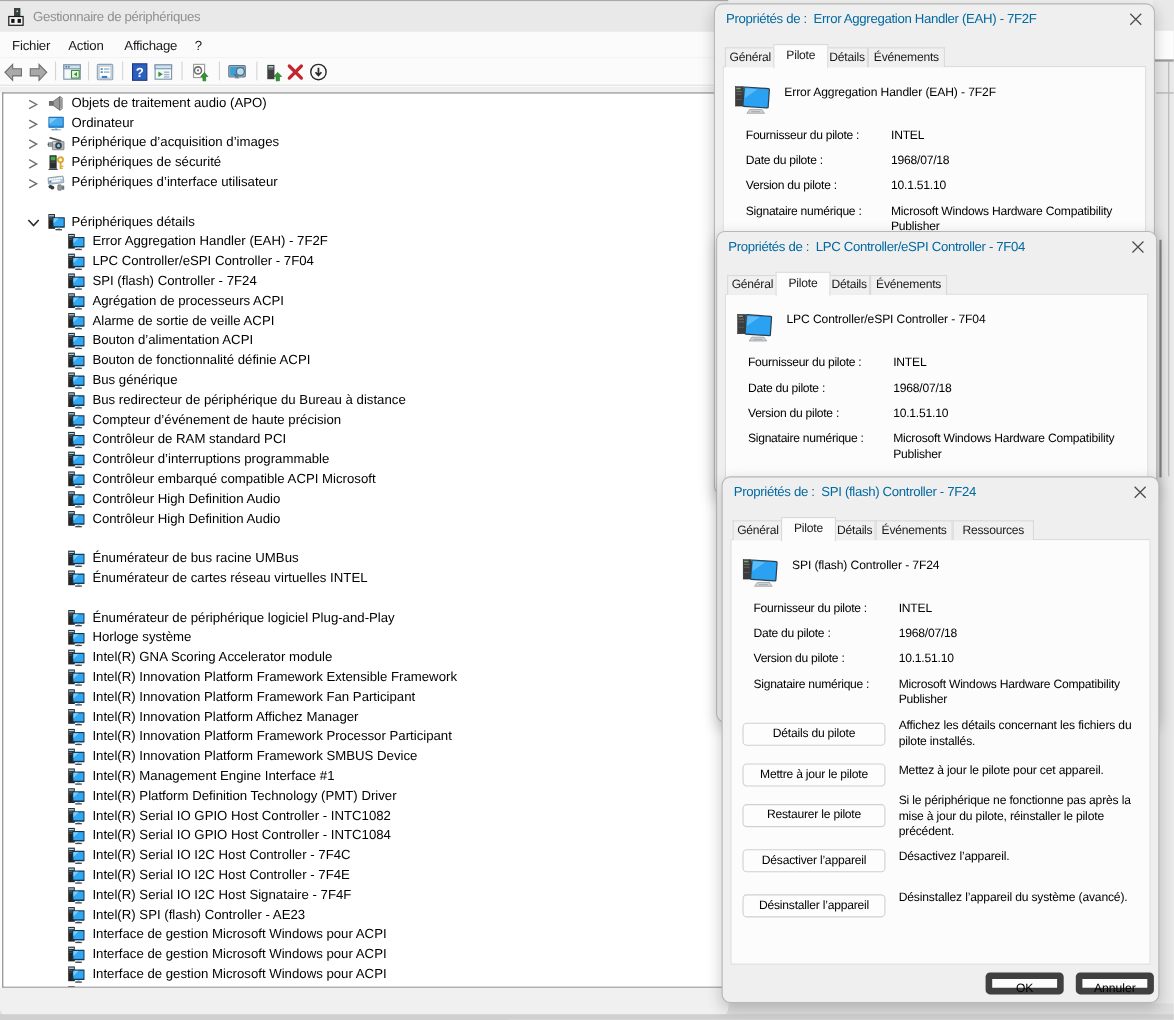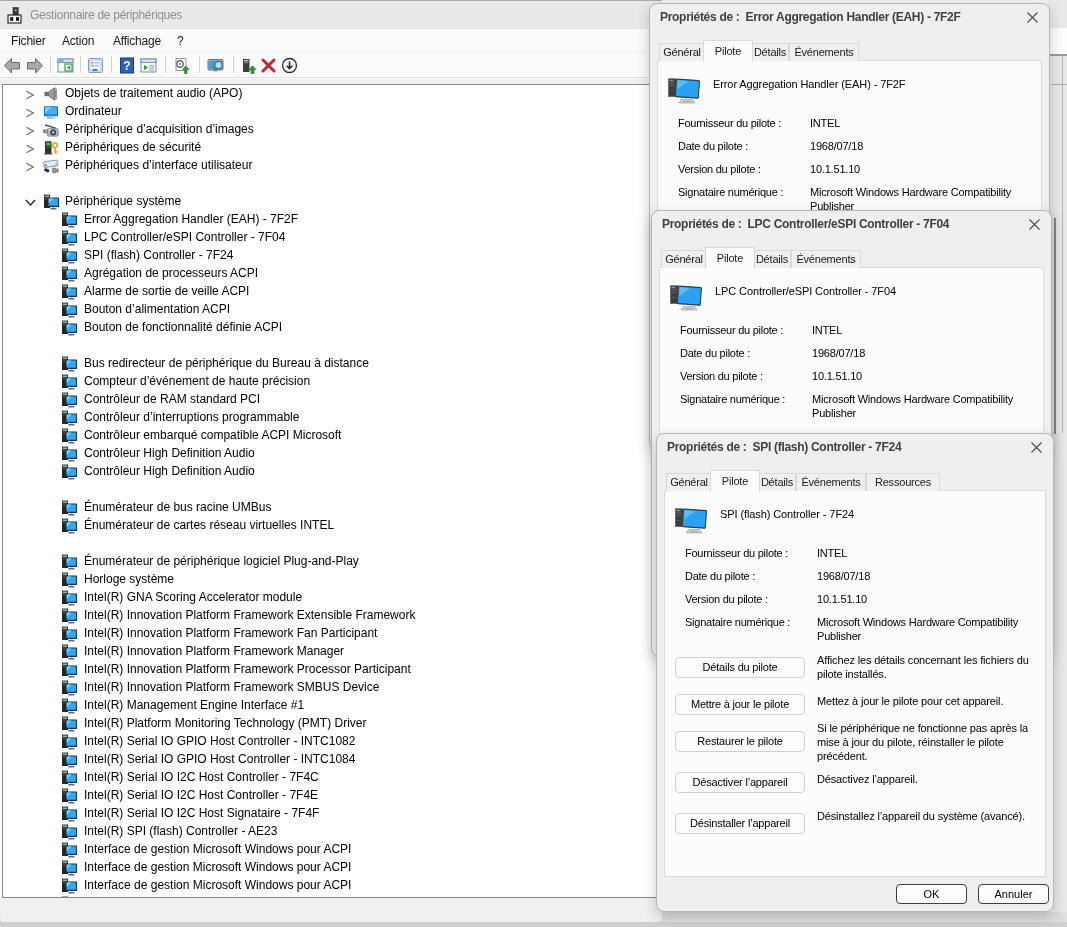--- a/index.html
+++ b/index.html
@@ -39,36 +39,36 @@
 #behind { position:absolute; left:1048px; top:0; width:19px; height:912px; background:#e9e9e9; z-index:3; }
 #behind .w1 { position:absolute; left:2px; top:28px; right:0; height:26px; background:#fdfdfd; }
 #behind .l1 { position:absolute; left:2px; top:54px; right:0; height:2px; background:#9a9a9a; }
 #behind .l2 { position:absolute; left:3px; top:84px; right:0; height:1px; background:#ababab; }
 #behind .v1 { position:absolute; left:6px; top:218px; width:2px; height:216px; background:#8a8a8a; }
 #behind .v2 { position:absolute; left:14px; top:56px; width:1px; height:377px; background:#b5b5b5; }
 
 
 .dlg { position:absolute; background:#efefef; border:1px solid #b7b7b7; border-radius:8px;
   box-shadow:0 5px 14px rgba(0,0,0,0.20); }
-.dtitle { position:absolute; left:10px; top:6px; font-size:12px; letter-spacing:-0.3px; color:#404040; white-space:nowrap;font-weight:bold; }
+.dtitle { position:absolute; left:10px; top:6px; font-size:12px; letter-spacing:-0.3px; color:#0369a1; white-space:nowrap; }
 .dx { position:absolute; right:10px; top:7px; }
 .tab { position:absolute; font-size:11px; letter-spacing:-0.2px; color:#1a1a1a; background:#f0f0f0;
   border:1px solid #d9d9d9; border-bottom:none; line-height:17px; text-align:center; z-index:4; }
 .tab.on { background:#fcfcfc; z-index:5; }
 .pane { position:absolute; left:7px; right:7px; top:56px; background:#fcfcfc; border:1px solid #dcdcdc; }
 .dic { position:absolute; left:18px; top:74px; }
 .dname { position:absolute; left:63px; top:74px; font-size:11px; letter-spacing:-0.1px; color:#000; }
 .flab { position:absolute; left:28px; font-size:11px; letter-spacing:-0.25px; color:#000; }
 .fval { position:absolute; left:160px; font-size:11px; letter-spacing:-0.2px; color:#000; line-height:13.5px; }
 .dbtn { position:absolute; left:18px; width:130px; height:21px; background:#fdfdfd;
   border:1px solid #d0d0d0; border-radius:4px; font-size:11px; letter-spacing:-0.2px; color:#000;
   text-align:center; line-height:19px; }
 .ddesc { position:absolute; left:160px; font-size:11px; letter-spacing:-0.15px; color:#000; line-height:14px; }
 .okbtn { position:absolute; top:450px; width:71px; height:20px; background:#fdfdfd;
-  border:1px solid #404040; border-radius:4px; font-size:11px; color:#000;
+  border:6px solid #404040; border-radius:4px; font-size:11px; color:#000;
   text-align:center; line-height:18px; }
 </style></head>
 <body>
 <div id="stage">
 <div id="botstrip"></div>
 <div id="dm">
   <div class="titlebar">
         <span class="ticon">
           <svg width="15" height="17" viewBox="0 0 15 17">
             <rect x="6" y="0.5" width="5.2" height="8" fill="#36413b" stroke="#222" stroke-width="0.5"></rect>
@@ -292,21 +292,21 @@
               <rect x="1.6" y="1.6" width="4.6" height="1.2" fill="#9fd9f6"></rect>
               <rect x="1.6" y="3.6" width="4.6" height="1" fill="#606060"></rect>
               <rect x="1.6" y="5.4" width="4.6" height="0.8" fill="#4a4a4a"></rect>
               <rect x="4.6" y="3.4" width="11.4" height="9.6" rx="0.6" fill="#16364e"></rect>
               <rect x="5.7" y="4.5" width="9.2" height="7.2" fill="#31a8f4"></rect>
               <path d="M5.7 4.5 L10.5 4.5 L5.7 9.2 Z" fill="#7ecdf9"></path>
               <rect x="9.2" y="13" width="2.4" height="1.2" fill="#a5c6de"></rect>
               <rect x="7.4" y="14.2" width="6" height="1.2" fill="#3c4650"></rect>
             </svg>
           </span>
-          <span class="tl" style="left:62px">Périphérique système</span>
+          <span class="tl" style="left:62px">Périphériques détails</span>
         </div>
 <div class="trow" style="top:125px">
           <span class="ti" style="left:58px">
             <svg width="16" height="16" viewBox="0 0 16 16">
               <rect x="1" y="0.6" width="6" height="13.4" fill="#242424"></rect>
               <rect x="1.6" y="1.6" width="4.6" height="1.2" fill="#9fd9f6"></rect>
               <rect x="1.6" y="3.6" width="4.6" height="1" fill="#606060"></rect>
               <rect x="1.6" y="5.4" width="4.6" height="0.8" fill="#4a4a4a"></rect>
               <rect x="4.6" y="3.4" width="11.4" height="9.6" rx="0.6" fill="#16364e"></rect>
               <rect x="5.7" y="4.5" width="9.2" height="7.2" fill="#31a8f4"></rect>
@@ -406,20 +406,36 @@
               <rect x="1.6" y="5.4" width="4.6" height="0.8" fill="#4a4a4a"></rect>
               <rect x="4.6" y="3.4" width="11.4" height="9.6" rx="0.6" fill="#16364e"></rect>
               <rect x="5.7" y="4.5" width="9.2" height="7.2" fill="#31a8f4"></rect>
               <path d="M5.7 4.5 L10.5 4.5 L5.7 9.2 Z" fill="#7ecdf9"></path>
               <rect x="9.2" y="13" width="2.4" height="1.2" fill="#a5c6de"></rect>
               <rect x="7.4" y="14.2" width="6" height="1.2" fill="#3c4650"></rect>
             </svg>
           </span>
           <span class="tl" style="left:81px">Bouton de fonctionnalité définie ACPI</span>
         </div>
+<div class="trow" style="top:251px">
+          <span class="ti" style="left:58px">
+            <svg width="16" height="16" viewBox="0 0 16 16">
+              <rect x="1" y="0.6" width="6" height="13.4" fill="#242424"></rect>
+              <rect x="1.6" y="1.6" width="4.6" height="1.2" fill="#9fd9f6"></rect>
+              <rect x="1.6" y="3.6" width="4.6" height="1" fill="#606060"></rect>
+              <rect x="1.6" y="5.4" width="4.6" height="0.8" fill="#4a4a4a"></rect>
+              <rect x="4.6" y="3.4" width="11.4" height="9.6" rx="0.6" fill="#16364e"></rect>
+              <rect x="5.7" y="4.5" width="9.2" height="7.2" fill="#31a8f4"></rect>
+              <path d="M5.7 4.5 L10.5 4.5 L5.7 9.2 Z" fill="#7ecdf9"></path>
+              <rect x="9.2" y="13" width="2.4" height="1.2" fill="#a5c6de"></rect>
+              <rect x="7.4" y="14.2" width="6" height="1.2" fill="#3c4650"></rect>
+            </svg>
+          </span>
+          <span class="tl" style="left:81px">Bus générique</span>
+        </div>
 <div class="trow" style="top:269px">
           <span class="ti" style="left:58px">
             <svg width="16" height="16" viewBox="0 0 16 16">
               <rect x="1" y="0.6" width="6" height="13.4" fill="#242424"></rect>
               <rect x="1.6" y="1.6" width="4.6" height="1.2" fill="#9fd9f6"></rect>
               <rect x="1.6" y="3.6" width="4.6" height="1" fill="#606060"></rect>
               <rect x="1.6" y="5.4" width="4.6" height="0.8" fill="#4a4a4a"></rect>
               <rect x="4.6" y="3.4" width="11.4" height="9.6" rx="0.6" fill="#16364e"></rect>
               <rect x="5.7" y="4.5" width="9.2" height="7.2" fill="#31a8f4"></rect>
               <path d="M5.7 4.5 L10.5 4.5 L5.7 9.2 Z" fill="#7ecdf9"></path>
@@ -644,21 +660,21 @@
               <rect x="1.6" y="1.6" width="4.6" height="1.2" fill="#9fd9f6"></rect>
               <rect x="1.6" y="3.6" width="4.6" height="1" fill="#606060"></rect>
               <rect x="1.6" y="5.4" width="4.6" height="0.8" fill="#4a4a4a"></rect>
               <rect x="4.6" y="3.4" width="11.4" height="9.6" rx="0.6" fill="#16364e"></rect>
               <rect x="5.7" y="4.5" width="9.2" height="7.2" fill="#31a8f4"></rect>
               <path d="M5.7 4.5 L10.5 4.5 L5.7 9.2 Z" fill="#7ecdf9"></path>
               <rect x="9.2" y="13" width="2.4" height="1.2" fill="#a5c6de"></rect>
               <rect x="7.4" y="14.2" width="6" height="1.2" fill="#3c4650"></rect>
             </svg>
           </span>
-          <span class="tl" style="left:81px">Intel(R) Innovation Platform Framework Manager</span>
+          <span class="tl" style="left:81px">Intel(R) Innovation Platform Affichez Manager</span>
         </div>
 <div class="trow" style="top:575px">
           <span class="ti" style="left:58px">
             <svg width="16" height="16" viewBox="0 0 16 16">
               <rect x="1" y="0.6" width="6" height="13.4" fill="#242424"></rect>
               <rect x="1.6" y="1.6" width="4.6" height="1.2" fill="#9fd9f6"></rect>
               <rect x="1.6" y="3.6" width="4.6" height="1" fill="#606060"></rect>
               <rect x="1.6" y="5.4" width="4.6" height="0.8" fill="#4a4a4a"></rect>
               <rect x="4.6" y="3.4" width="11.4" height="9.6" rx="0.6" fill="#16364e"></rect>
               <rect x="5.7" y="4.5" width="9.2" height="7.2" fill="#31a8f4"></rect>
@@ -708,21 +724,21 @@
               <rect x="1.6" y="1.6" width="4.6" height="1.2" fill="#9fd9f6"></rect>
               <rect x="1.6" y="3.6" width="4.6" height="1" fill="#606060"></rect>
               <rect x="1.6" y="5.4" width="4.6" height="0.8" fill="#4a4a4a"></rect>
               <rect x="4.6" y="3.4" width="11.4" height="9.6" rx="0.6" fill="#16364e"></rect>
               <rect x="5.7" y="4.5" width="9.2" height="7.2" fill="#31a8f4"></rect>
               <path d="M5.7 4.5 L10.5 4.5 L5.7 9.2 Z" fill="#7ecdf9"></path>
               <rect x="9.2" y="13" width="2.4" height="1.2" fill="#a5c6de"></rect>
               <rect x="7.4" y="14.2" width="6" height="1.2" fill="#3c4650"></rect>
             </svg>
           </span>
-          <span class="tl" style="left:81px">Intel(R) Platform Monitoring Technology (PMT) Driver</span>
+          <span class="tl" style="left:81px">Intel(R) Platform Definition Technology (PMT) Driver</span>
         </div>
 <div class="trow" style="top:647px">
           <span class="ti" style="left:58px">
             <svg width="16" height="16" viewBox="0 0 16 16">
               <rect x="1" y="0.6" width="6" height="13.4" fill="#242424"></rect>
               <rect x="1.6" y="1.6" width="4.6" height="1.2" fill="#9fd9f6"></rect>
               <rect x="1.6" y="3.6" width="4.6" height="1" fill="#606060"></rect>
               <rect x="1.6" y="5.4" width="4.6" height="0.8" fill="#4a4a4a"></rect>
               <rect x="4.6" y="3.4" width="11.4" height="9.6" rx="0.6" fill="#16364e"></rect>
               <rect x="5.7" y="4.5" width="9.2" height="7.2" fill="#31a8f4"></rect>

